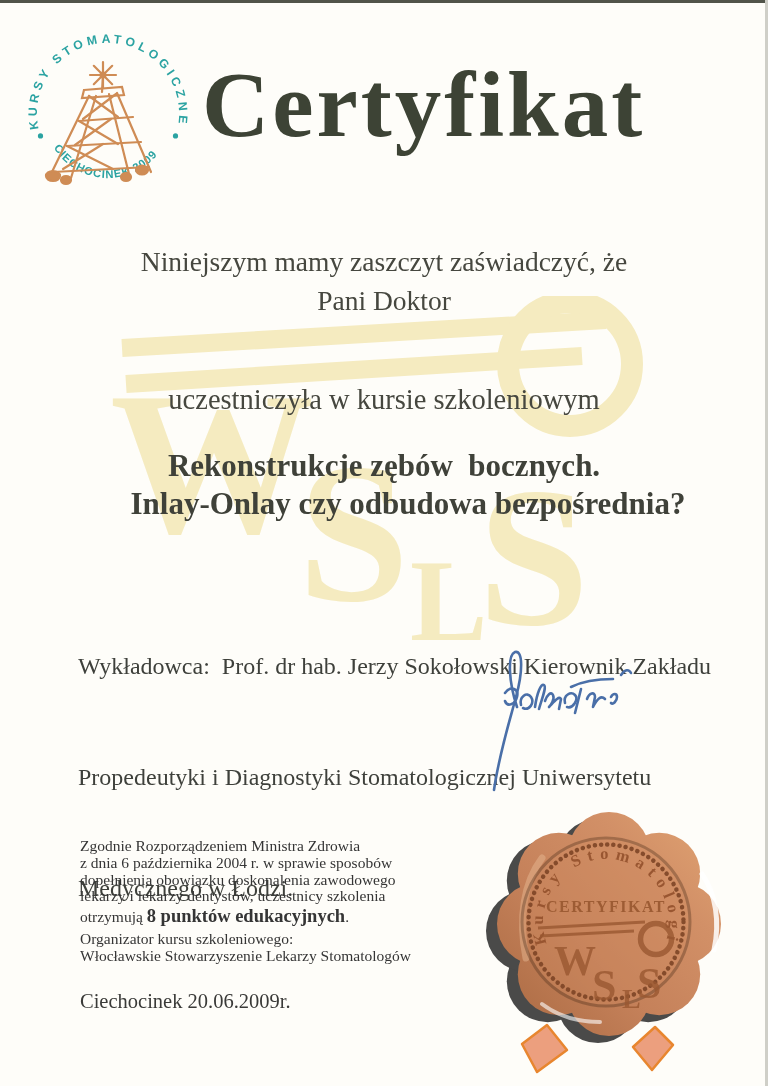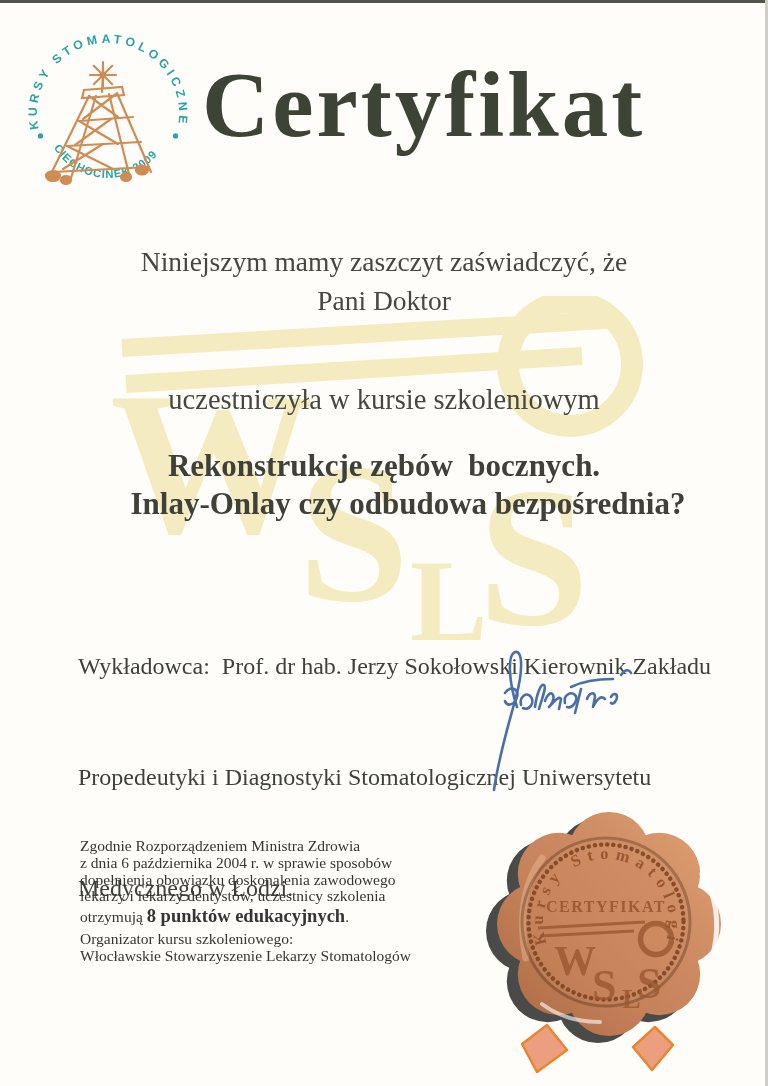--- a/index.html
+++ b/index.html
@@ -116,20 +116,21 @@
   <div class="abs fg legal">
     <div>Zgodnie Rozporządzeniem Ministra Zdrowia</div>
     <div>z dnia 6 października 2004 r. w sprawie sposobów</div>
     <div>dopełnienia obowiązku doskonalenia zawodowego</div>
     <div>lekarzy i lekarzy dentystów, uczestnicy szkolenia</div>
     <div class="pts-line"><span>otrzymują </span><span class="pts">8 punktów edukacyjnych</span><span>.</span></div>
     <div>Organizator kursu szkoleniowego:</div>
     <div>Włocławskie Stowarzyszenie Lekarzy Stomatologów</div>
   </div>
 
+  <div class="abs fg date-line">Ciechocinek 20.06.2009r.</div>
 
   <svg class="abs fg" style="left:482px;top:798px;" width="252" height="276" viewBox="0 0 252 276">
     <defs>
       <linearGradient id="sealGrad" gradientUnits="userSpaceOnUse" x1="20" y1="230" x2="230" y2="30">
         <stop offset="0" stop-color="#aa6a42"></stop>
         <stop offset="0.4" stop-color="#c5815a"></stop>
         <stop offset="0.75" stop-color="#d29067"></stop>
         <stop offset="1" stop-color="#dfa171"></stop>
       </linearGradient>
       <path id="sealArc" d="M64.8,145.5 A63,63 0 1 1 183.2,145.5"></path>

